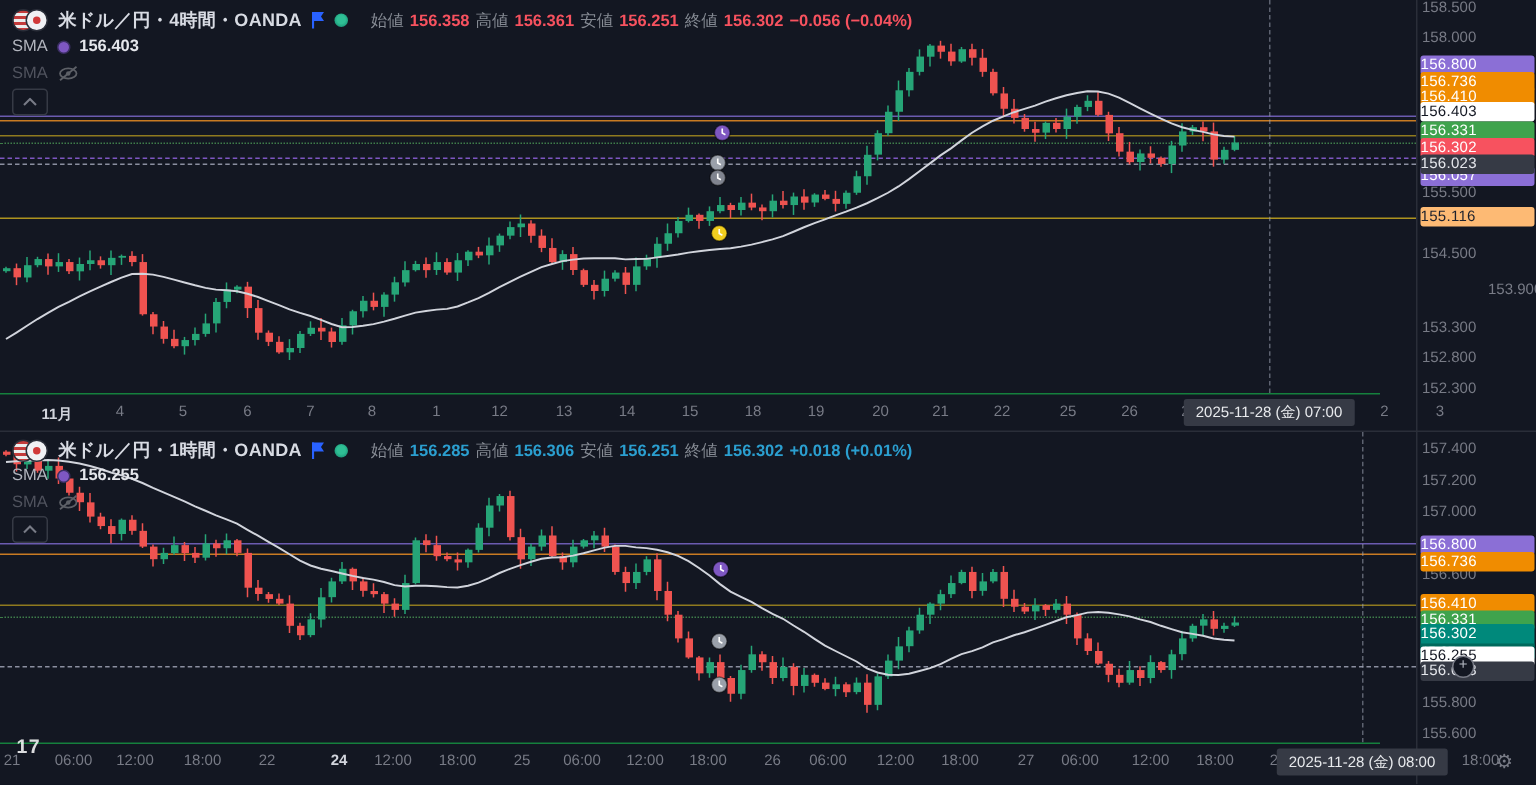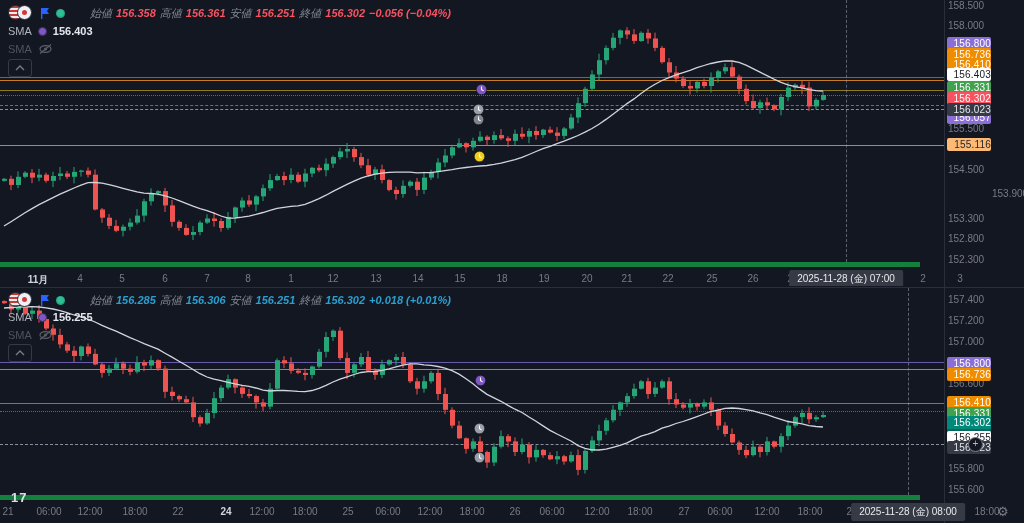--- a/index.html
+++ b/index.html
@@ -5,34 +5,34 @@
   html,body{margin:0;padding:0;background:#131722;width:1024px;height:523px;overflow:hidden;
             font-family:"Liberation Sans", sans-serif;-webkit-font-smoothing:antialiased;}
   #root{position:relative;width:1024px;height:523px;background:#131722;overflow:hidden;cursor:crosshair;}
   .pane{position:absolute;left:0;width:1024px;overflow:hidden;}
   .plot{position:absolute;left:0;top:0;width:944px;}
   .pline{position:absolute;left:0;width:944px;height:0;z-index:1;}
   svg.candles{position:absolute;left:0;top:0;z-index:2;}
   .marker{position:absolute;width:13px;height:13px;z-index:4;margin:-6px 0 0 -6px;}
   .axis-border{position:absolute;left:944px;top:0;width:1px;height:523px;background:#2a2e39;z-index:3;}
   .tick{position:absolute;left:948px;width:68px;font-size:10px;color:#787b86;text-align:left;z-index:2;}
-  .badge{position:absolute;left:947px;width:44px;height:13px;line-height:13px;font-size:10px;
-         text-align:right;border-radius:2px;color:#fff;z-index:5;letter-spacing:.2px;}
+  .badge{position:absolute;left:947px;width:76px;height:13px;line-height:13px;font-size:10px;
+         text-align:left;border-radius:2px;color:#fff;z-index:5;letter-spacing:.2px;}
   .badge .sub{display:block;height:11px;line-height:11px;font-size:9px;border-radius:0 0 2px 2px;}
-  .taxis{position:absolute;left:0;width:920px;height:24px;border-top:5px solid #15803d;background:#131722;z-index:4;}
+  .taxis{position:absolute;left:0;width:920px;height:24px;border-top:1px solid #15803d;background:#131722;z-index:4;}
   .ttick{position:absolute;top:6px;font-size:10px;color:#787b86;transform:translateX(-50%);white-space:nowrap;}
   .ttick.bold{color:#d1d4dc;font-weight:bold;}
   .datebadge{position:absolute;top:3px;transform:translateX(-50%);background:#363a45;color:#e8eaed;
              font-size:10px;padding:2px 8px;border-radius:2px;white-space:nowrap;z-index:7;}
   .crossv{position:absolute;top:0;width:0;border-left:1px dashed rgba(154,160,176,.55);z-index:3;}
   .sep{position:absolute;left:0;top:287px;width:1024px;height:1px;background:#2a2e39;z-index:8;}
   
   .legend{position:absolute;left:8px;z-index:9;display:flex;align-items:center;gap:5px;white-space:nowrap;}
   .sym{font-size:12px;color:#d8dbe3;font-weight:bold;letter-spacing:.2px;}
-  .ohlc{display:flex;gap:4px;margin-left:20px;align-items:center;font-style:italic;}
+  .ohlc{display:flex;gap:4px;margin-left:10px;align-items:center;}
   .olab{font-size:11px;color:#868b94;}
   .oval{font-size:11px;font-weight:bold;}
   .pairlogo{position:relative;width:26px;height:16px;display:inline-block;}
   .c-us,.c-jp{position:absolute;top:0;width:15px;height:15px;border-radius:50%;border:1px solid #2a2e39;box-sizing:border-box;}
   .c-us{left:0;background:repeating-linear-gradient(180deg,#c43b3b 0 2px,#ececec 2px 4px);}
   .c-jp{left:9px;background:#f0f1f4;}
   .c-jp span{position:absolute;left:4px;top:4px;width:5px;height:5px;border-radius:50%;background:#d03939;}
   .statusdot{width:9px;height:9px;border-radius:50%;background:radial-gradient(circle at 50% 45%,#2fbf95 0 40%,#0e7f66 100%);display:inline-block;}
   .smarow{font-size:11px;color:#b2b5be;display:flex;align-items:center;gap:6px;}
   .smaval{color:#e4e6eb;font-weight:bold;}
@@ -324,20 +324,21 @@
         <div class="datebadge" style="left: 846px;">2025-11-28 (金) 07:00</div>
       </div>
 
     <div class="legend" style="top:5px;">
       <span class="pairlogo">
         <span class="c-us"></span>
           <span class="c-jp">
             <span></span>
           </span>
       </span>
+      <span class="sym">米ドル／円・4時間・OANDA</span>
       <svg width="12" height="13">
         <path d="M2 1 H10 L8 4 L10 7 H2 Z" fill="#2962ff"></path>
           <rect x="2" y="1" width="1.4" height="11" fill="#2962ff"></rect>
       </svg>
       <span class="statusdot"></span>
       <span class="ohlc">
         <span class="olab">始値</span>
         <span class="oval vv0" style="color: rgb(247, 82, 95);">156.358</span>
         <span class="olab">高値</span>
         <span class="oval vv0" style="color: rgb(247, 82, 95);">156.361</span>
@@ -676,20 +677,21 @@
         <div class="gear" style="left: 997px; top: 4px;">⚙</div>
       </div>
 
     <div class="legend" style="top:4px;">
       <span class="pairlogo">
         <span class="c-us"></span>
           <span class="c-jp">
             <span></span>
           </span>
       </span>
+      <span class="sym">米ドル／円・1時間・OANDA</span>
       <svg width="12" height="13">
         <path d="M2 1 H10 L8 4 L10 7 H2 Z" fill="#2962ff"></path>
           <rect x="2" y="1" width="1.4" height="11" fill="#2962ff"></rect>
       </svg>
       <span class="statusdot"></span>
       <span class="ohlc">
         <span class="olab">始値</span>
         <span class="oval vv1" style="color: rgb(43, 159, 208);">156.285</span>
         <span class="olab">高値</span>
         <span class="oval vv1" style="color: rgb(43, 159, 208);">156.306</span>

